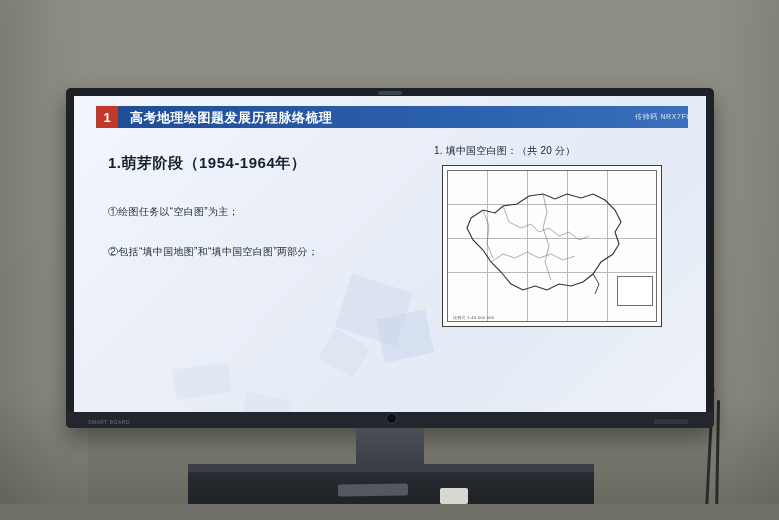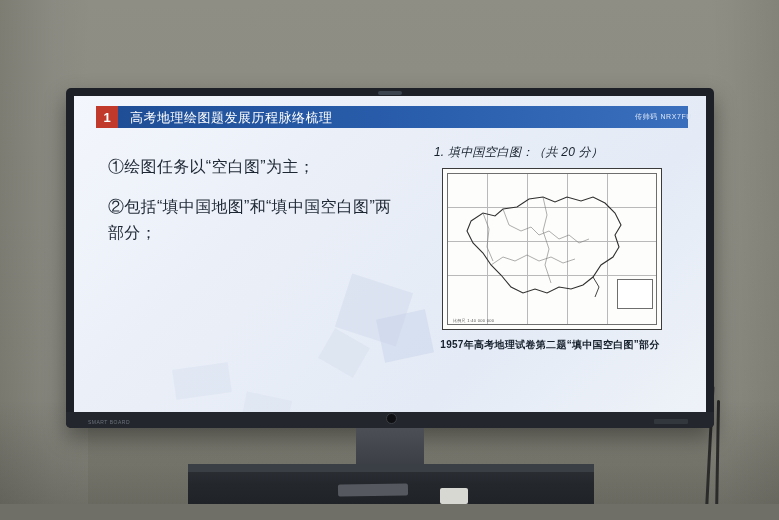--- a/index.html
+++ b/index.html
@@ -140,21 +140,21 @@
     position: absolute;
     left: 44px; top: 0;
     width: 570px; height: 22px;
     background: linear-gradient(90deg, #1f4e96 0%, #2a5fae 55%, #3a6fbe 100%);
   }
   .title-text {
     position: absolute;
     left: 56px; top: 3px;
     color: #ffffff;
     font-size: 13px;
-    font-weight: normal;
+    font-weight: bold;
     letter-spacing: .5px;
   }
   .title-code {
     position: absolute;
     right: 14px; top: 6px;
     color: #dce6f5;
     font-size: 7px;
     letter-spacing: .6px;
   }
 
@@ -166,39 +166,38 @@
     color: #1b2430;
   }
   .heading {
     font-size: 15px;
     font-weight: bold;
     color: #16202c;
     margin-bottom: 26px;
     letter-spacing: .5px;
   }
   .bullet {
-    font-size: 16px;
+    font-size: 10px;
     line-height: 26px;
     color: #1d2733;
     margin-bottom: 14px;
     letter-spacing: .3px;
   }
 
   
   .right-col {
     position: absolute;
     left: 338px; top: 48px;
     width: 278px;
   }
   .r-title {
-    font-size: 12px;
+    font-size: 10px;
     color: #15202c;
     margin: 0 0 7px 22px;
     letter-spacing: .2px;
-    font-style: italic;
   }
   .r-para {
     font-size: 8px;
     color: #15202c;
     line-height: 14px;
     margin: 0 0 6px 0;
     letter-spacing: .1px;
   }
   .map-box {
     position: relative;
@@ -308,20 +307,21 @@
         <div class="poly p5"></div>
 
         <div class="titlebar">
           <div class="title-accent">1</div>
           <div class="title-band"></div>
           <div class="title-text">高考地理绘图题发展历程脉络梳理</div>
           <div class="title-code">传帅码 NRX7FU</div>
         </div>
 
         <div class="left-col">
+          <div class="heading">1.萌芽阶段（1954-1964年）</div>
           <div class="bullet">①绘图任务以“空白图”为主；</div>
           <div class="bullet">②包括“填中国地图”和“填中国空白图”两部分；</div>
         </div>
 
         <div class="right-col">
           <div class="r-title">1. 填中国空白图：（共 20 分）</div>
 
           <div class="map-box">
             <div class="map-inner-border"></div>
             <div class="grid-line-v" style="left:44px;"></div>
@@ -336,21 +336,20 @@
               <path d="M60 40 L66 56 L78 62 L88 58 L96 66 L106 62 L116 70 L126 66 L136 74 L146 70" fill="none" stroke="#777" stroke-width="0.6"></path>
               <path d="M48 96 L60 88 L72 92 L84 86 L96 92 L108 88 L120 94 L132 90" fill="none" stroke="#777" stroke-width="0.6"></path>
               <path d="M40 44 L46 60 L44 78 L50 92" fill="none" stroke="#777" stroke-width="0.6"></path>
               <path d="M100 28 L104 46 L100 62 L106 80 L102 96 L108 114" fill="none" stroke="#777" stroke-width="0.6"></path>
               <path d="M150 108 L156 118 L152 128" fill="none" stroke="#2f2f2f" stroke-width="0.9"></path>
             </svg>
             <div class="map-scale">比例尺 1:40 000 000</div>
             <div class="map-legend"></div>
           </div>
 
-          <div class="map-caption">1957年高考地理试卷第二题“填中国空白图”部分</div>
         </div>
       </div>
     </div>
 
     <div class="tv-bezel-bottom">
       <div class="tv-bottom-label">SMART BOARD</div>
       <div class="tv-led"></div>
       <div class="tv-bottom-ports"></div>
     </div>
   </div>

